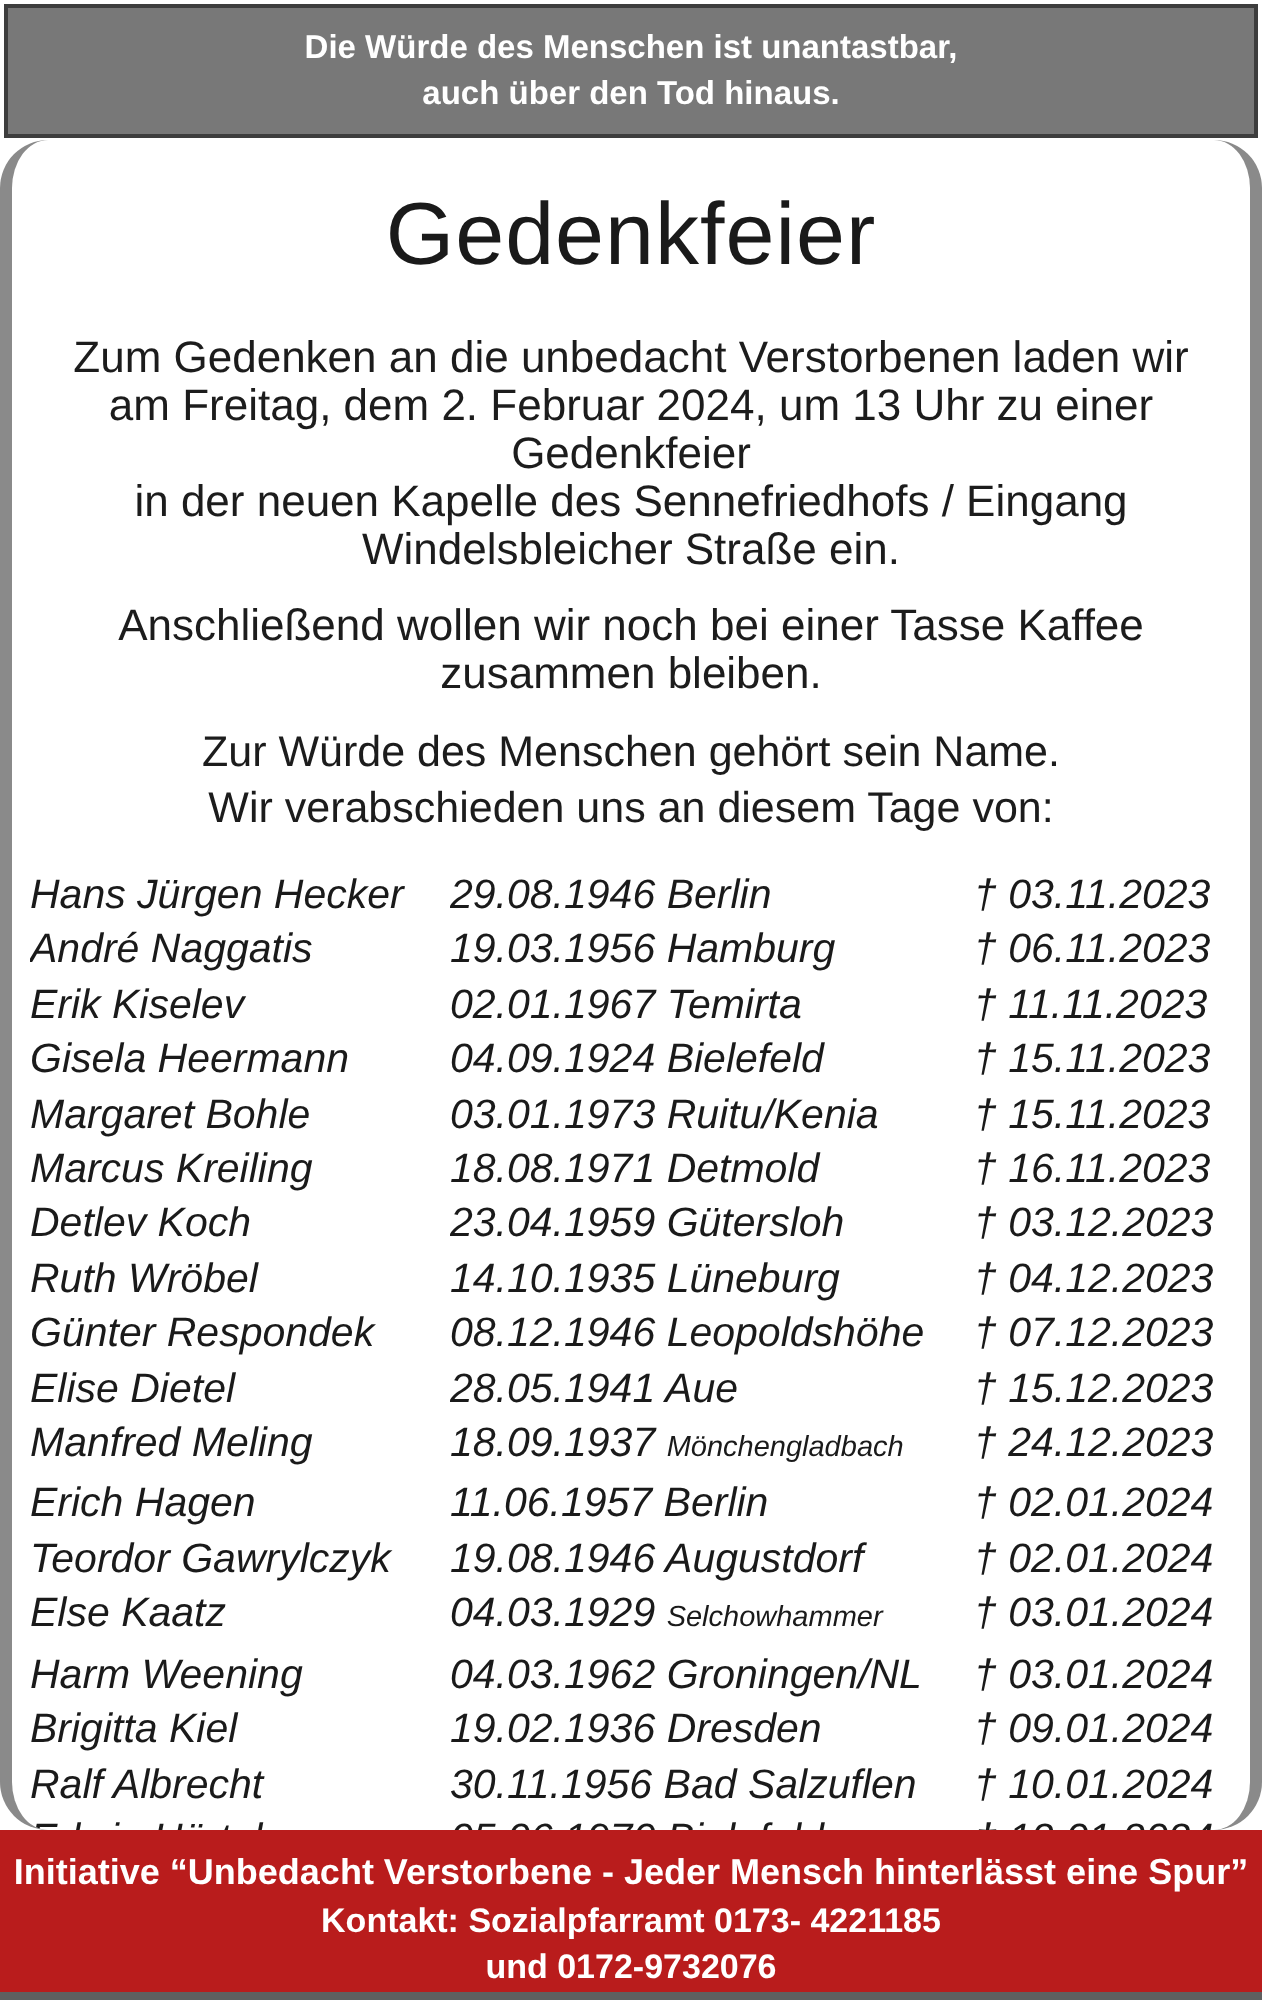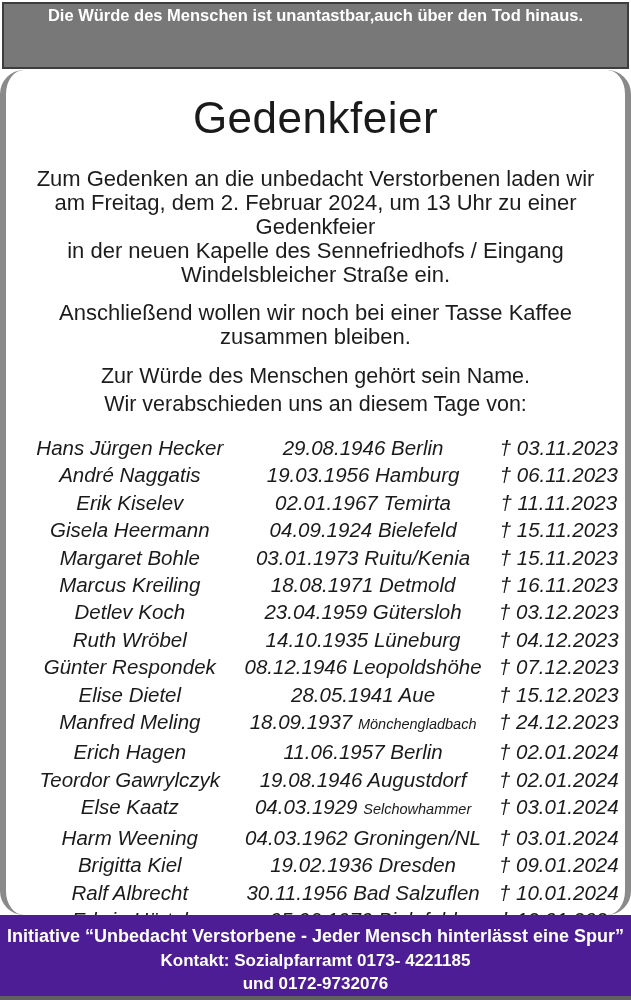--- a/index.html
+++ b/index.html
@@ -14,21 +14,21 @@
   
   .banner {
     margin:2px 2px 0 2px;
     height:63px;
     background:#787878;
     border:2px solid #3d3d3d;
     color:#ffffff;
     font-weight:bold;
     font-size:16.5px;
     line-height:23px;
-    display:flex; flex-direction:row; justify-content:center;
+    display:flex; flex-direction:column; justify-content:center;
     text-align:center;
   }
 
   
   .main {
     flex:1;
     border-left:6px solid #8a8a8a;
     border-right:6px solid #8a8a8a;
     overflow:hidden;
     text-align:center;
@@ -46,37 +46,37 @@
     color:#1a1a1a;
   }
 
   .para { font-size:22px; line-height:24px; margin-top:23px; }
   .para-coffee { margin-top:14px; }
   .lead { font-size:21.5px; line-height:28px; margin-top:13px; }
 
   
   .list {
     margin-top:16px;
-    text-align:center;
+    text-align:left;
     font-style:italic;
     font-size:20.5px;
     color:#1a1a1a;
-    padding-left:20px;
+    padding-left:9px;
   }
   .row { display:flex; line-height:27.4px; white-space:nowrap; }
   .col-name  { width:210px; overflow:hidden; }
   .col-birth { width:262px; overflow:hidden; }
   .col-death { width:134px; overflow:hidden; }
   .birth-place.small { font-size:14.5px; }
 
   
   .footer {
     height:85px;
     box-sizing:border-box;
-    background:#4c1d95;
+    background:#b91c1c;
     border-bottom:4px solid #5f5f5f;
     color:#ffffff;
     font-weight:bold;
     text-align:center;
     padding-top:9px;
   }
   .footer-line-main { font-size:18px; line-height:25px; }
   .footer-line     { font-size:17px; line-height:23px; }
 </style>
 </head>

